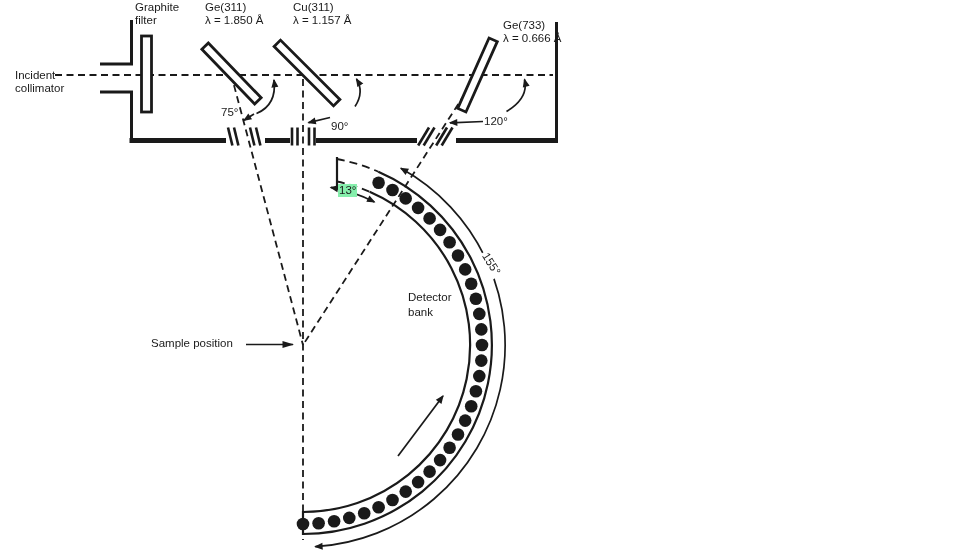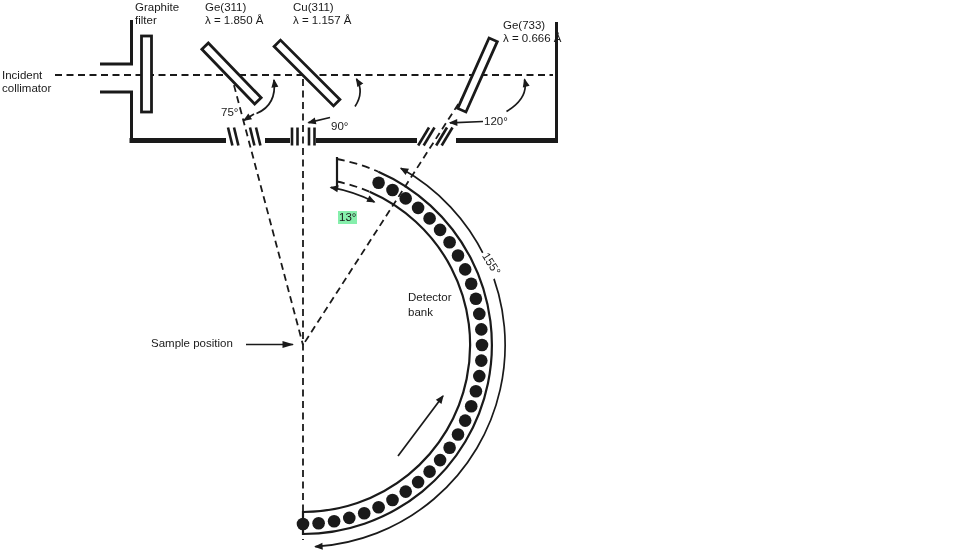--- a/index.html
+++ b/index.html
@@ -10,21 +10,21 @@
   .lbl.lh15{line-height:15px;}
   .dash{stroke:#1a1a1a;fill:none;stroke-width:1.8;stroke-dasharray:7 4.5;}
   .dash2{stroke:#1a1a1a;fill:none;stroke-width:1.8;stroke-dasharray:8 5;}
   .wall{stroke:#1a1a1a;fill:none;stroke-width:5;}
   .jaw{stroke:#1a1a1a;fill:none;stroke-width:3;}
   .bar{stroke:#1a1a1a;fill:none;stroke-width:2.6;}
   .crystal{stroke:#1a1a1a;fill:#fff;stroke-width:2.8;}
   .arc{stroke:#1a1a1a;fill:none;stroke-width:2.2;}
   .ann{stroke:#1a1a1a;fill:none;stroke-width:1.7;}
   .dot{fill:#1a1a1a;stroke:none;}
-  .whitebg{background:#86efac;padding:0 1px;margin-top:27px;}
+  .whitebg{background:#86efac;padding:0 1px;}
   .rot155{transform:translate(-50%,-50%) rotate(58deg);background:#fff;padding:0 2px;}
 </style>
 </head>
 <body>
 
 <div class="stage">
 
   <svg width="960" height="551" viewBox="0 0 960 551">
     <defs>
       <marker id="ah" markerWidth="10" markerHeight="9" refX="7.8" refY="4" orient="auto-start-reverse" markerUnits="userSpaceOnUse">
@@ -131,21 +131,21 @@
         <path class="ann" marker-end="url(#ah)" d="M330,117.5 L308.5,122.6"></path>
         <path class="ann" marker-end="url(#ah)" d="M355,106.5 Q364.5,92 356.5,79"></path>
       </g>
       <g>
         <path class="ann" marker-end="url(#ah)" d="M483,121.5 L450,122.8"></path>
         <path class="ann" marker-end="url(#ah)" d="M506.5,111.5 Q529,98 524.5,79.5"></path>
       </g>
     </g>
   </svg>
 
-  <div class="lbl" style="left:2px;top:69px;">
+  <div class="lbl" style="left:15px;top:69px;">
     <div>Incident</div>
     <div>collimator</div>
   </div>
 
   <div class="lbl" style="left:135px;top:1px;">
     <div>Graphite</div>
     <div>filter</div>
   </div>
 
   <div class="lbl" style="left:205px;top:1px;">

